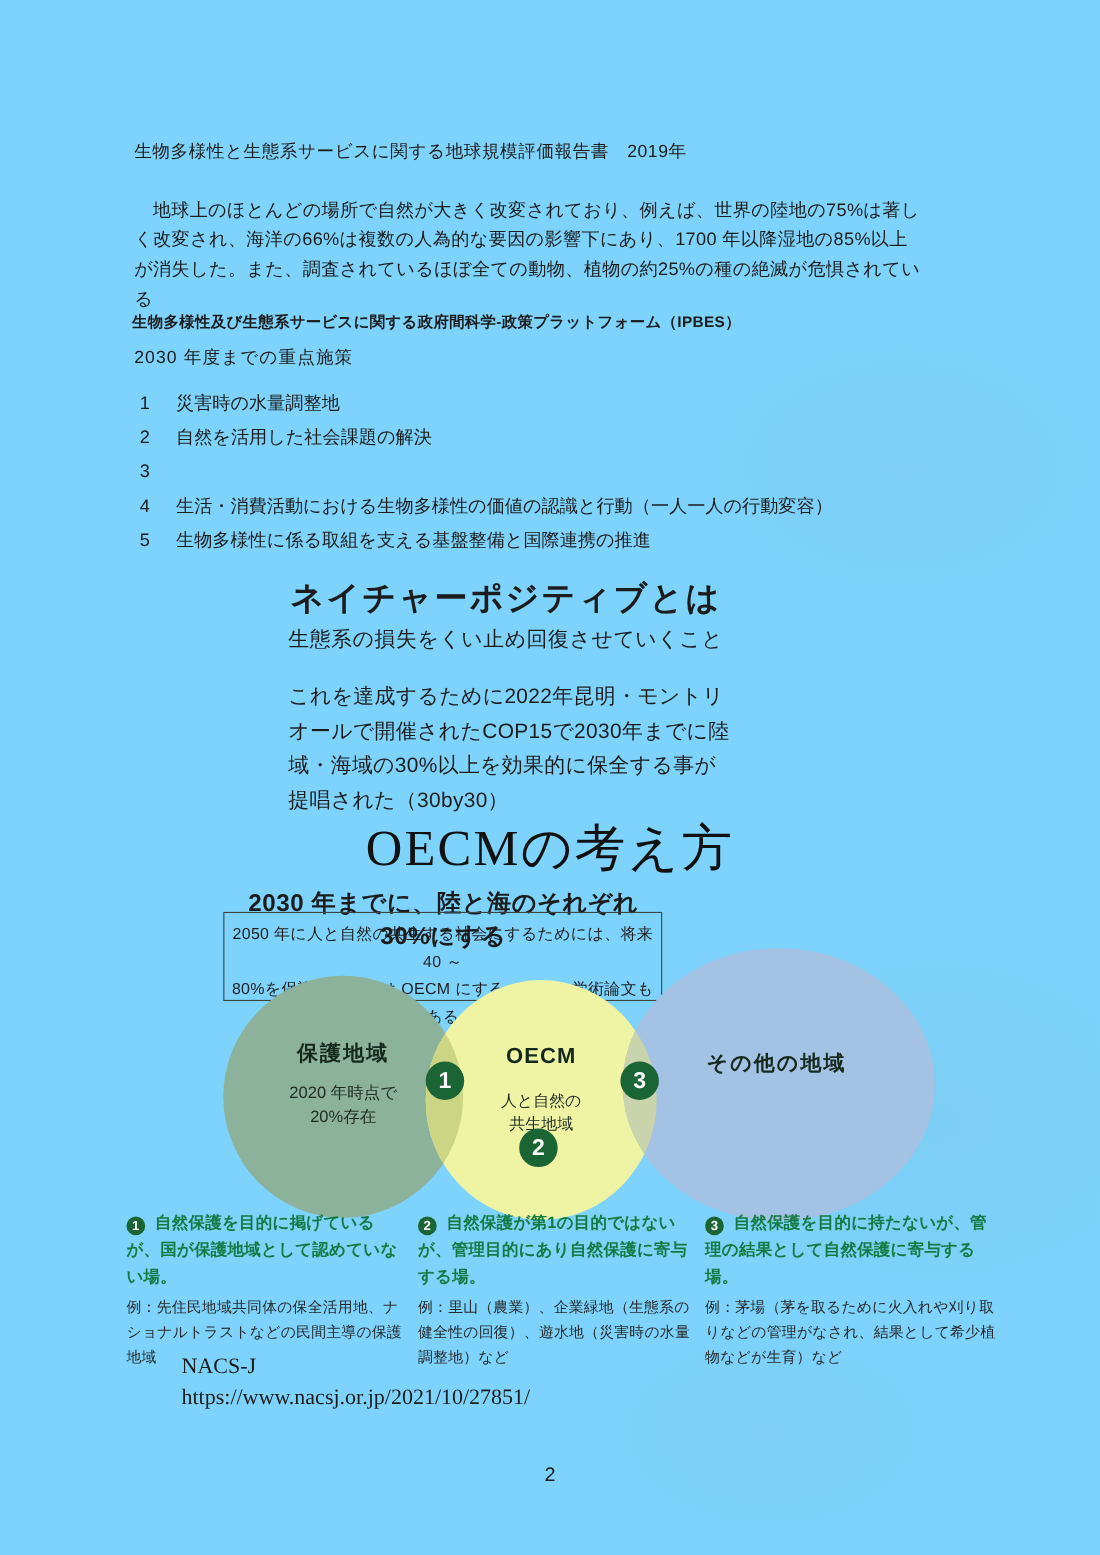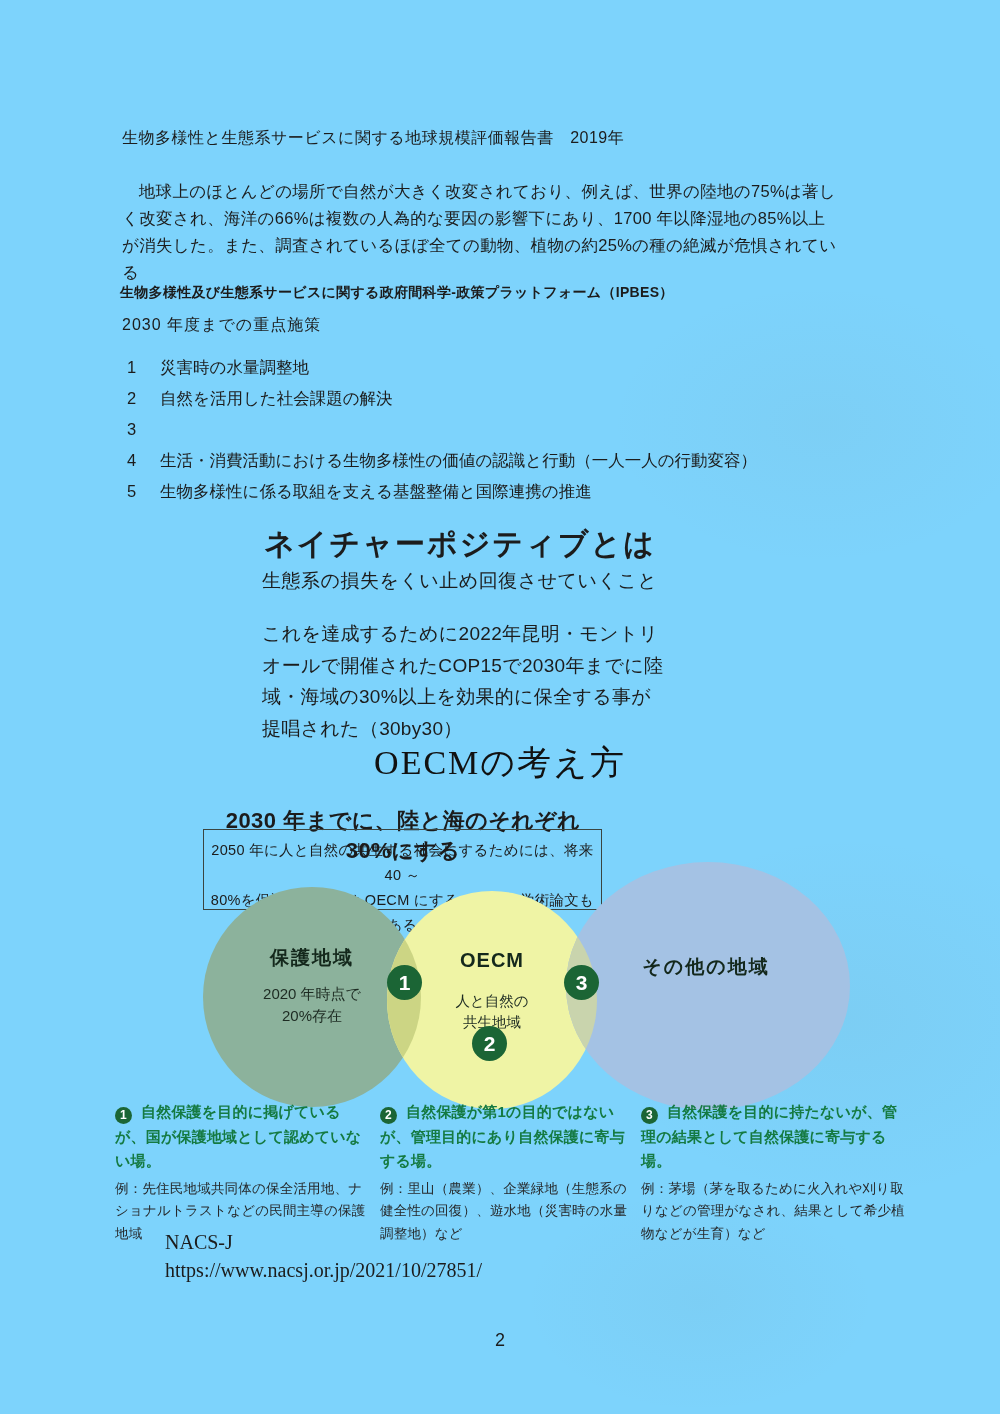--- a/index.html
+++ b/index.html
@@ -25,21 +25,21 @@
   .intro{left:122px;top:178px;font-size:16.5px;line-height:27px;letter-spacing:.3px;}
   .ipbes{left:120px;top:284px;font-size:14px;font-weight:bold;letter-spacing:.3px;}
   .policy-head{left:122px;top:315px;font-size:16px;letter-spacing:1px;}
   .policy-list{left:127px;top:352px;font-size:16.5px;line-height:31px;}
   .policy-item{display:flex;}
   .policy-item .num{width:33px;flex:none;}
   .np-heading{left:0;top:500px;width:920px;text-align:center;font-size:30px;font-weight:bold;letter-spacing:2px;margin-top:24px;}
   .np-def{left:262px;top:568px;font-size:19px;letter-spacing:.5px;}
   .np-detail{left:262px;top:618px;font-size:19px;line-height:31.5px;letter-spacing:.3px;}
   .oecm-heading{left:0;top:740px;width:1000px;text-align:center;
-    font-family:"Liberation Serif","DejaVu Serif",serif;font-size:34px;letter-spacing:2px;color:#111;}
+    font-family:"Liberation Serif","DejaVu Serif",serif;font-size:46px;letter-spacing:2px;color:#111;}
   .venn-subtitle{left:203px;top:806px;width:400px;text-align:center;font-size:22px;font-weight:bold;letter-spacing:.5px;}
   .venn-box{left:203px;top:829px;width:399px;height:81px;border:1.5px solid #3a4440;box-sizing:border-box;
     text-align:center;font-size:14.5px;line-height:25px;padding-top:8px;letter-spacing:.3px;}
   .venn-wrap{left:190px;top:855px;width:680px;height:262px;}
   .venn-label{position:absolute;text-align:center;}
   .lbl-main{font-size:19px;font-weight:bold;letter-spacing:2px;color:#14281c;}
   .lbl-sub{font-size:15px;line-height:22px;color:#1d2b22;}
   .badge{position:absolute;width:35px;height:35px;border-radius:50%;
     display:flex;align-items:center;justify-content:center;
     color:#fff;font-size:21px;font-weight:bold;}

